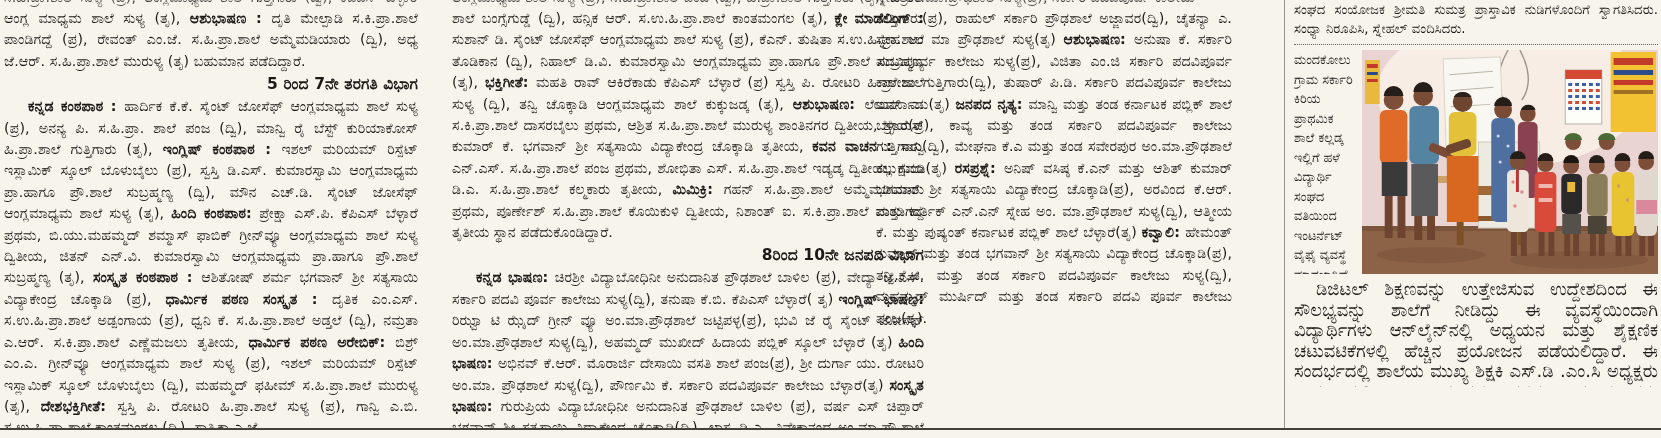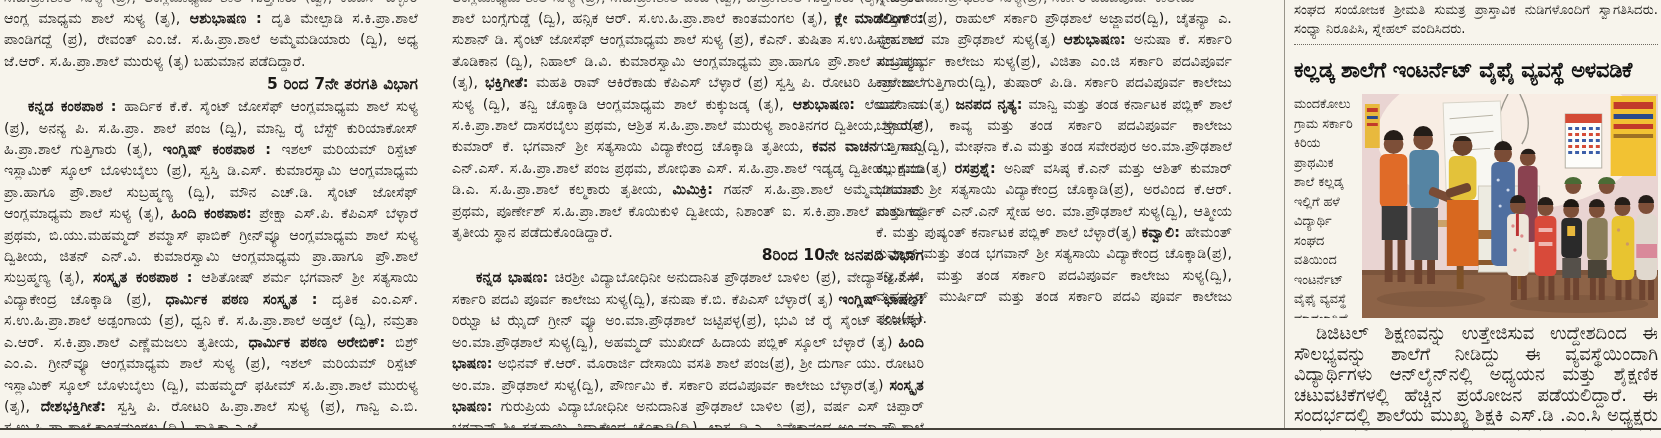--- a/index.html
+++ b/index.html
@@ -114,21 +114,20 @@
   <div>
       <div class="para"><span>ಗುತ್ತಿಗಾರು(ಪ್ರ), ರಾಹುಲ್ ಸರ್ಕಾರಿ ಪ್ರೌಢಶಾಲೆ ಅಜ್ಜಾವರ(ದ್ವಿ), ಚೈತನ್ಯಾ ಎ. ಸ್ನೇಹ ಅಂ ಮಾ ಪ್ರೌಢಶಾಲೆ ಸುಳ್ಯ(ತೃ) </span><span class="b">ಆಶುಭಾಷಣ: </span><span>ಅನುಷಾ ಕೆ. ಸರ್ಕಾರಿ ಪದವಿಪೂರ್ವ ಕಾಲೇಜು ಸುಳ್ಯ(ಪ್ರ), ವಿಜಿತಾ ಎಂ.ಜಿ ಸರ್ಕಾರಿ ಪದವಿಪೂರ್ವ ಕಾಲೇಜು ಗುತ್ತಿಗಾರು(ದ್ವಿ), ತುಷಾರ್ ಪಿ.ಡಿ. ಸರ್ಕಾರಿ ಪದವಿಪೂರ್ವ ಕಾಲೇಜು ಐವರ್ನಾಡು(ತೃ) </span><span class="b">ಜನಪದ ನೃತ್ಯ: </span><span>ಮಾನ್ವಿ ಮತ್ತು ತಂಡ ಕರ್ನಾಟಕ ಪಬ್ಲಿಕ್ ಶಾಲೆ ಬೆಳ್ಳಾರೆ(ಪ್ರ), ಕಾವ್ಯ ಮತ್ತು ತಂಡ ಸರ್ಕಾರಿ ಪದವಿಪೂರ್ವ ಕಾಲೇಜು ಗುತ್ತಿಗಾರು(ದ್ವಿ), ಮೇಘನಾ ಕೆ.ಎ ಮತ್ತು ತಂಡ ಸವೇರಪುರ ಅಂ.ಮಾ.ಪ್ರೌಢಶಾಲೆ ಕಲ್ಲುಗುಂಡಿ(ತೃ) </span><span class="b">ರಸಪ್ರಶ್ನೆ: </span><span>ಅನಿಷ್ ವಸಿಷ್ಠ ಕೆ.ಎನ್ ಮತ್ತು ಆಶಿತ್ ಕುಮಾರ್ ಭಗವಾನ್ ಶ್ರೀ ಸತ್ಯಸಾಯಿ ವಿದ್ಯಾಕೇಂದ್ರ ಚೊಕ್ಕಾಡಿ(ಪ್ರ), ಅರವಿಂದ ಕೆ.ಆರ್. ಮತ್ತು ಕಾರ್ತಿಕ್ ಎನ್.ಎನ್ ಸ್ನೇಹ ಅಂ. ಮಾ.ಪ್ರೌಢಶಾಲೆ ಸುಳ್ಯ(ದ್ವಿ), ಆತ್ಮೀಯ ಕೆ. ಮತ್ತು ಪುಷ್ಯಂತ್ ಕರ್ನಾಟಕ ಪಬ್ಲಿಕ್ ಶಾಲೆ ಬೆಳ್ಳಾರೆ(ತೃ) </span><span class="b">ಕವ್ವಾಲಿ: </span><span>ಹೇಮಂತ್ ಕುಮಾರ್ ಮತ್ತು ತಂಡ ಭಗವಾನ್ ಶ್ರೀ ಸತ್ಯಸಾಯಿ ವಿದ್ಯಾಕೇಂದ್ರ ಚೊಕ್ಕಾಡಿ(ಪ್ರ), ತನ್ವಿ.ಕೆ.ಟಿ. ಮತ್ತು ತಂಡ ಸರ್ಕಾರಿ ಪದವಿಪೂರ್ವ ಕಾಲೇಜು ಸುಳ್ಯ(ದ್ವಿ), ಮಹಮ್ಮದ್ ಮುರ್ಷಿದ್ ಮತ್ತು ತಂಡ ಸರ್ಕಾರಿ ಪದವಿ ಪೂರ್ವ ಕಾಲೇಜು ಪಂಜ(ತೃ).</span></div>
     </div>
 </div>
 
 <div class="vdivider"></div>
 
 <div class="right">
   <div class="intro">ಸಂಘದ ಸಂಯೋಜಕ ಶ್ರೀಮತಿ ಸುಮತ್ರ ಪ್ರಾಸ್ತಾವಿಕ ನುಡಿಗಳೊಂದಿಗೆ ಸ್ವಾಗತಿಸಿದರು. ಸಂಧ್ಯಾ ನಿರೂಪಿಸಿ, ಸ್ನೇಹಲ್ ವಂದಿಸಿದರು.</div>
   <hr class="dotted-rule">
-  <div class="headline">ಕಲ್ಲಡ್ಕ ಶಾಲೆಗೆ ಇಂಟರ್ನೆಟ್ ವೈಫೈ ವ್ಯವಸ್ಥೆ ಅಳವಡಿಕೆ</div>
 
   <div class="article-row">
     <div class="side-caption">ಮಂದಕೋಲು ಗ್ರಾಮ ಸರ್ಕಾರಿ ಕಿರಿಯ ಪ್ರಾಥಮಿಕ ಶಾಲೆ ಕಲ್ಲಡ್ಕ ಇಲ್ಲಿಗೆ ಹಳೆ ವಿದ್ಯಾರ್ಥಿ ಸಂಘದ ವತಿಯಿಂದ ಇಂಟರ್ನೆಟ್ ವೈಫೈ ವ್ಯವಸ್ಥೆ ಮಾಡಲಾಗಿದೆ ಒದಗಿಸಲಾಯಿತು.</div>
 
     <div class="photo-box">
       <svg viewBox="0 0 300 224" preserveAspectRatio="none">
 
         <rect x="0" y="0" width="300" height="176" fill="#e9d4d2"></rect>
         <ellipse cx="150" cy="42" rx="135" ry="75" fill="#fbf3e9" opacity="0.8"></ellipse>
 

